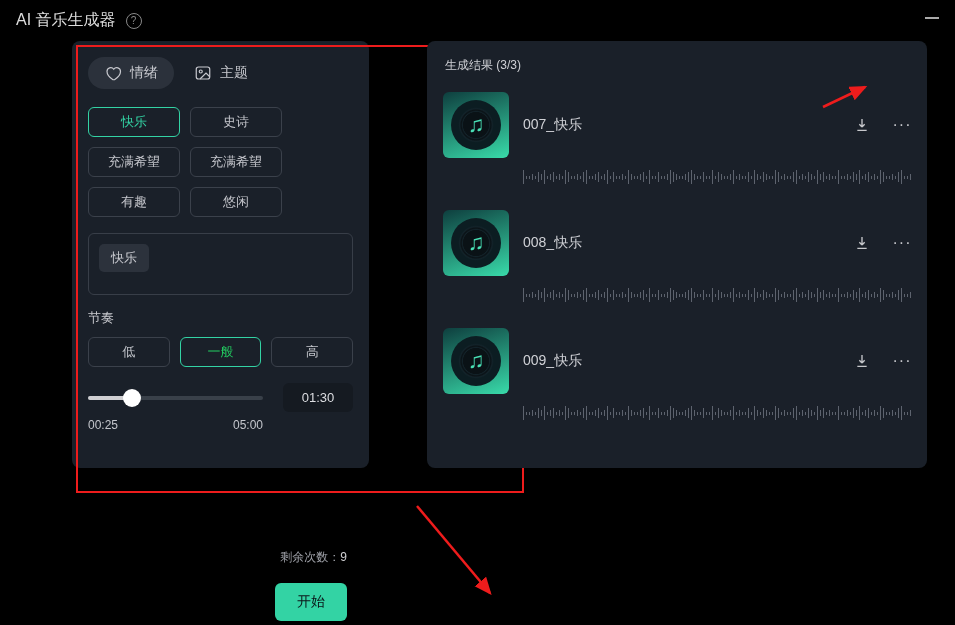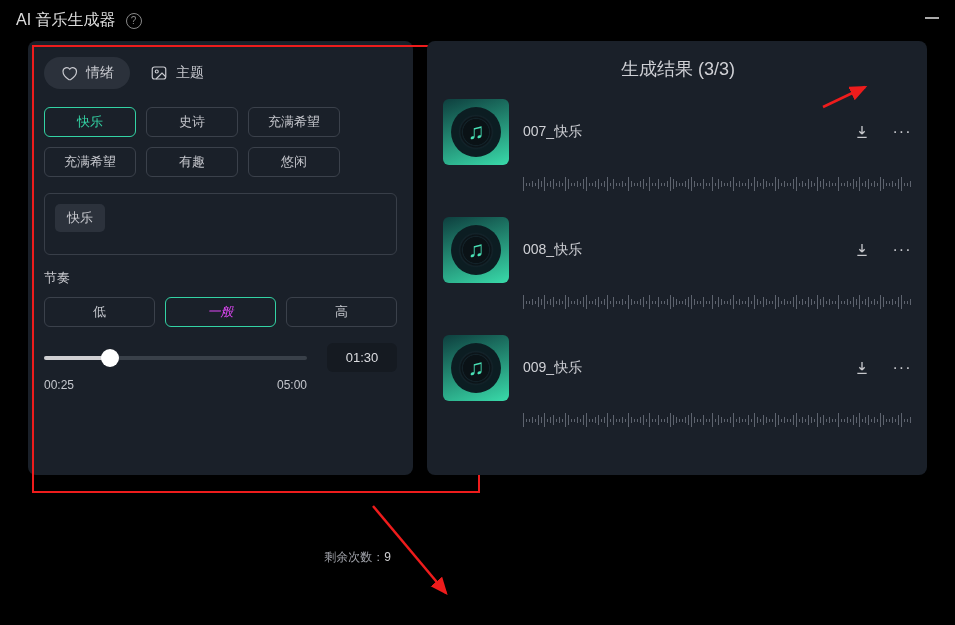--- a/index.html
+++ b/index.html
@@ -4,21 +4,21 @@
 <style>
 * { margin: 0; padding: 0; box-sizing: border-box; font-family: "Microsoft YaHei", "PingFang SC", sans-serif; }
 body { background: #000; color: #cccdd1; width: 955px; height: 625px; overflow: hidden; }
 
 .header { display: flex; align-items: center; padding: 10px 16px; gap: 10px; }
 .header .title { font-size: 16px; color: #ddd; }
 .help-icon { width: 16px; height: 16px; border: 1px solid #888; border-radius: 50%; display: flex; align-items: center; justify-content: center; font-size: 10px; color: #888; cursor: pointer; }
 .minimize { margin-left: auto; width: 14px; height: 2px; background: #aaa; cursor: pointer; margin-top: -6px; }
 
 .body { display: flex; gap: 14px; padding: 0 28px 18px 28px; }
-.panel { background: #1a2029; border-radius: 8px; padding: 16px 16px 22px 16px; }
+.panel { background: #1a2029; border-radius: 8px; padding: 16px 16px 22px 16px; margin-left: 44px; }
 .left { width: 462px; position: relative; }
 .right { flex: 1; }
 
 .red-box { position: absolute; border: 2px solid #ee1c1c; left: 4px; top: 4px; width: 448px; height: 448px; pointer-events: none; }
 
 .tabs { display: flex; gap: 4px; margin-bottom: 18px; }
 .tab { display: flex; align-items: center; gap: 8px; padding: 7px 16px; border-radius: 999px; font-size: 14px; cursor: pointer; color: #c8c9cf; }
 .tab.active { background: #2b313b; }
 .tab-icon { width: 18px; height: 18px; display: flex; align-items: center; justify-content: center; }
 
@@ -26,36 +26,36 @@
 .chip { padding: 5px 0; width: 92px; text-align: center; border: 1px solid #3b414b; border-radius: 6px; font-size: 13px; cursor: pointer; color: #c5c6cc; }
 .chip.active { border-color: #33d3a4; color: #33d3a4; }
 
 .tag-box { border: 1px solid #383e48; border-radius: 6px; padding: 10px; min-height: 62px; margin-bottom: 14px; }
 .tag { display: inline-block; background: #2c323c; padding: 5px 12px; border-radius: 5px; font-size: 13px; color: #c8c9cf; }
 
 .section-label { font-size: 13px; color: #c9cacf; margin-bottom: 10px; }
 
 .seg { display: flex; gap: 10px; margin-bottom: 16px; }
 .seg-btn { flex: 1; text-align: center; padding: 5px 0; border: 1px solid #3b414b; border-radius: 6px; font-size: 13px; cursor: pointer; color: #c4c6cc; }
-.seg-btn.active { border-color: #33d3a4; color: #d946ef; font-style: italic; }
+.seg-btn.active { border-color: #33d3a4; color: #22c55e; }
 
 .slider-row { margin-bottom: 14px; }
 .slider-ctrl { display: flex; align-items: center; gap: 20px; }
 .slider-track { position: relative; flex: 1; height: 4px; background: #394049; border-radius: 3px; }
 .slider-fill { position: absolute; left: 0; top: 0; bottom: 0; background: #cfcfd2; border-radius: 3px; }
 .slider-thumb { position: absolute; width: 18px; height: 18px; background: #fff; border-radius: 50%; top: 50%; transform: translate(-50%, -50%); cursor: pointer; }
 .slider-value { width: 70px; text-align: center; background: #151a21; border-radius: 6px; padding: 7px 0; font-size: 13px; color: #dcdde1; }
 .slider-minmax { display: flex; justify-content: space-between; font-size: 12px; color: #c4c6cc; padding: 6px 0 0 0; width: calc(100% - 90px); }
 
 .remaining { position: absolute; right: 22px; top: 508px; font-size: 12px; color: #9fa1a8; }
 .remaining .num { color: #cfcfd2; }
 
 .start-btn { position: absolute; right: 22px; top: 542px; background: #33d3a4; color: #0b1518; font-size: 14px; padding: 10px 22px; border-radius: 6px; cursor: pointer; border: none; }
 
-.results-title { font-size: 18px; color: #cfd0d5; margin-bottom: 18px; padding-left: 2px; text-align: center; }
+.results-title { font-size: 12px; color: #cfd0d5; margin-bottom: 18px; padding-left: 2px; }
 .result-item { display: flex; flex-direction: column; margin-bottom: 20px; }
 .result-head { display: flex; align-items: center; gap: 14px; }
 .thumb { width: 66px; height: 66px; border-radius: 6px; background: linear-gradient(160deg,#0e3e3e 0%, #39dbaa 100%); display:flex; align-items:center; justify-content:center; }
 .disc { width: 50px; height: 50px; border-radius: 50%; background: radial-gradient(circle, #0a1216 36%, #13232a 38%, #0a1216 42%, #13232a 46%, #0c1d22 50%); position:relative; display:flex; align-items:center; justify-content:center; }
 .note { color:#49e0b5; font-size:22px; }
 .result-title { font-size: 14px; color: #d0d1d6; }
 .spacer { flex: 1; }
 .dl-icon, .more-icon { width: 18px; height: 18px; cursor: pointer; color: #c7c8cc; display:flex; align-items:center; justify-content:center; }
 .more-icon { font-size: 16px; letter-spacing: 1px; margin-left: 8px; }
 .wave { height:26px; margin-left:80px; margin-top:6px; display:flex; align-items:center; gap:2px; }
@@ -129,20 +129,21 @@
       <div class="slider-minmax">
         <span>00:25</span>
         <span>05:00</span>
       </div>
     </div>
 
 
     <div class="remaining">
       <span>剩余次数：</span><span class="num">9</span>
     </div>
+    <button class="start-btn">开始</button>
 
     <div class="arrow-red" style="left:340px; top:460px;">
       <svg width="110" height="110">
           <defs>
             <marker id="ah1" markerWidth="8" markerHeight="8" refX="6" refY="3" orient="auto">
               <path d="M0,0 L7,3 L0,6 Z" fill="#ee1c1c"></path>
             </marker>
           </defs>
           <path d="M5,5 L78,92" stroke="#ee1c1c" stroke-width="2.5" marker-end="url(#ah1)"></path>
         </svg>

